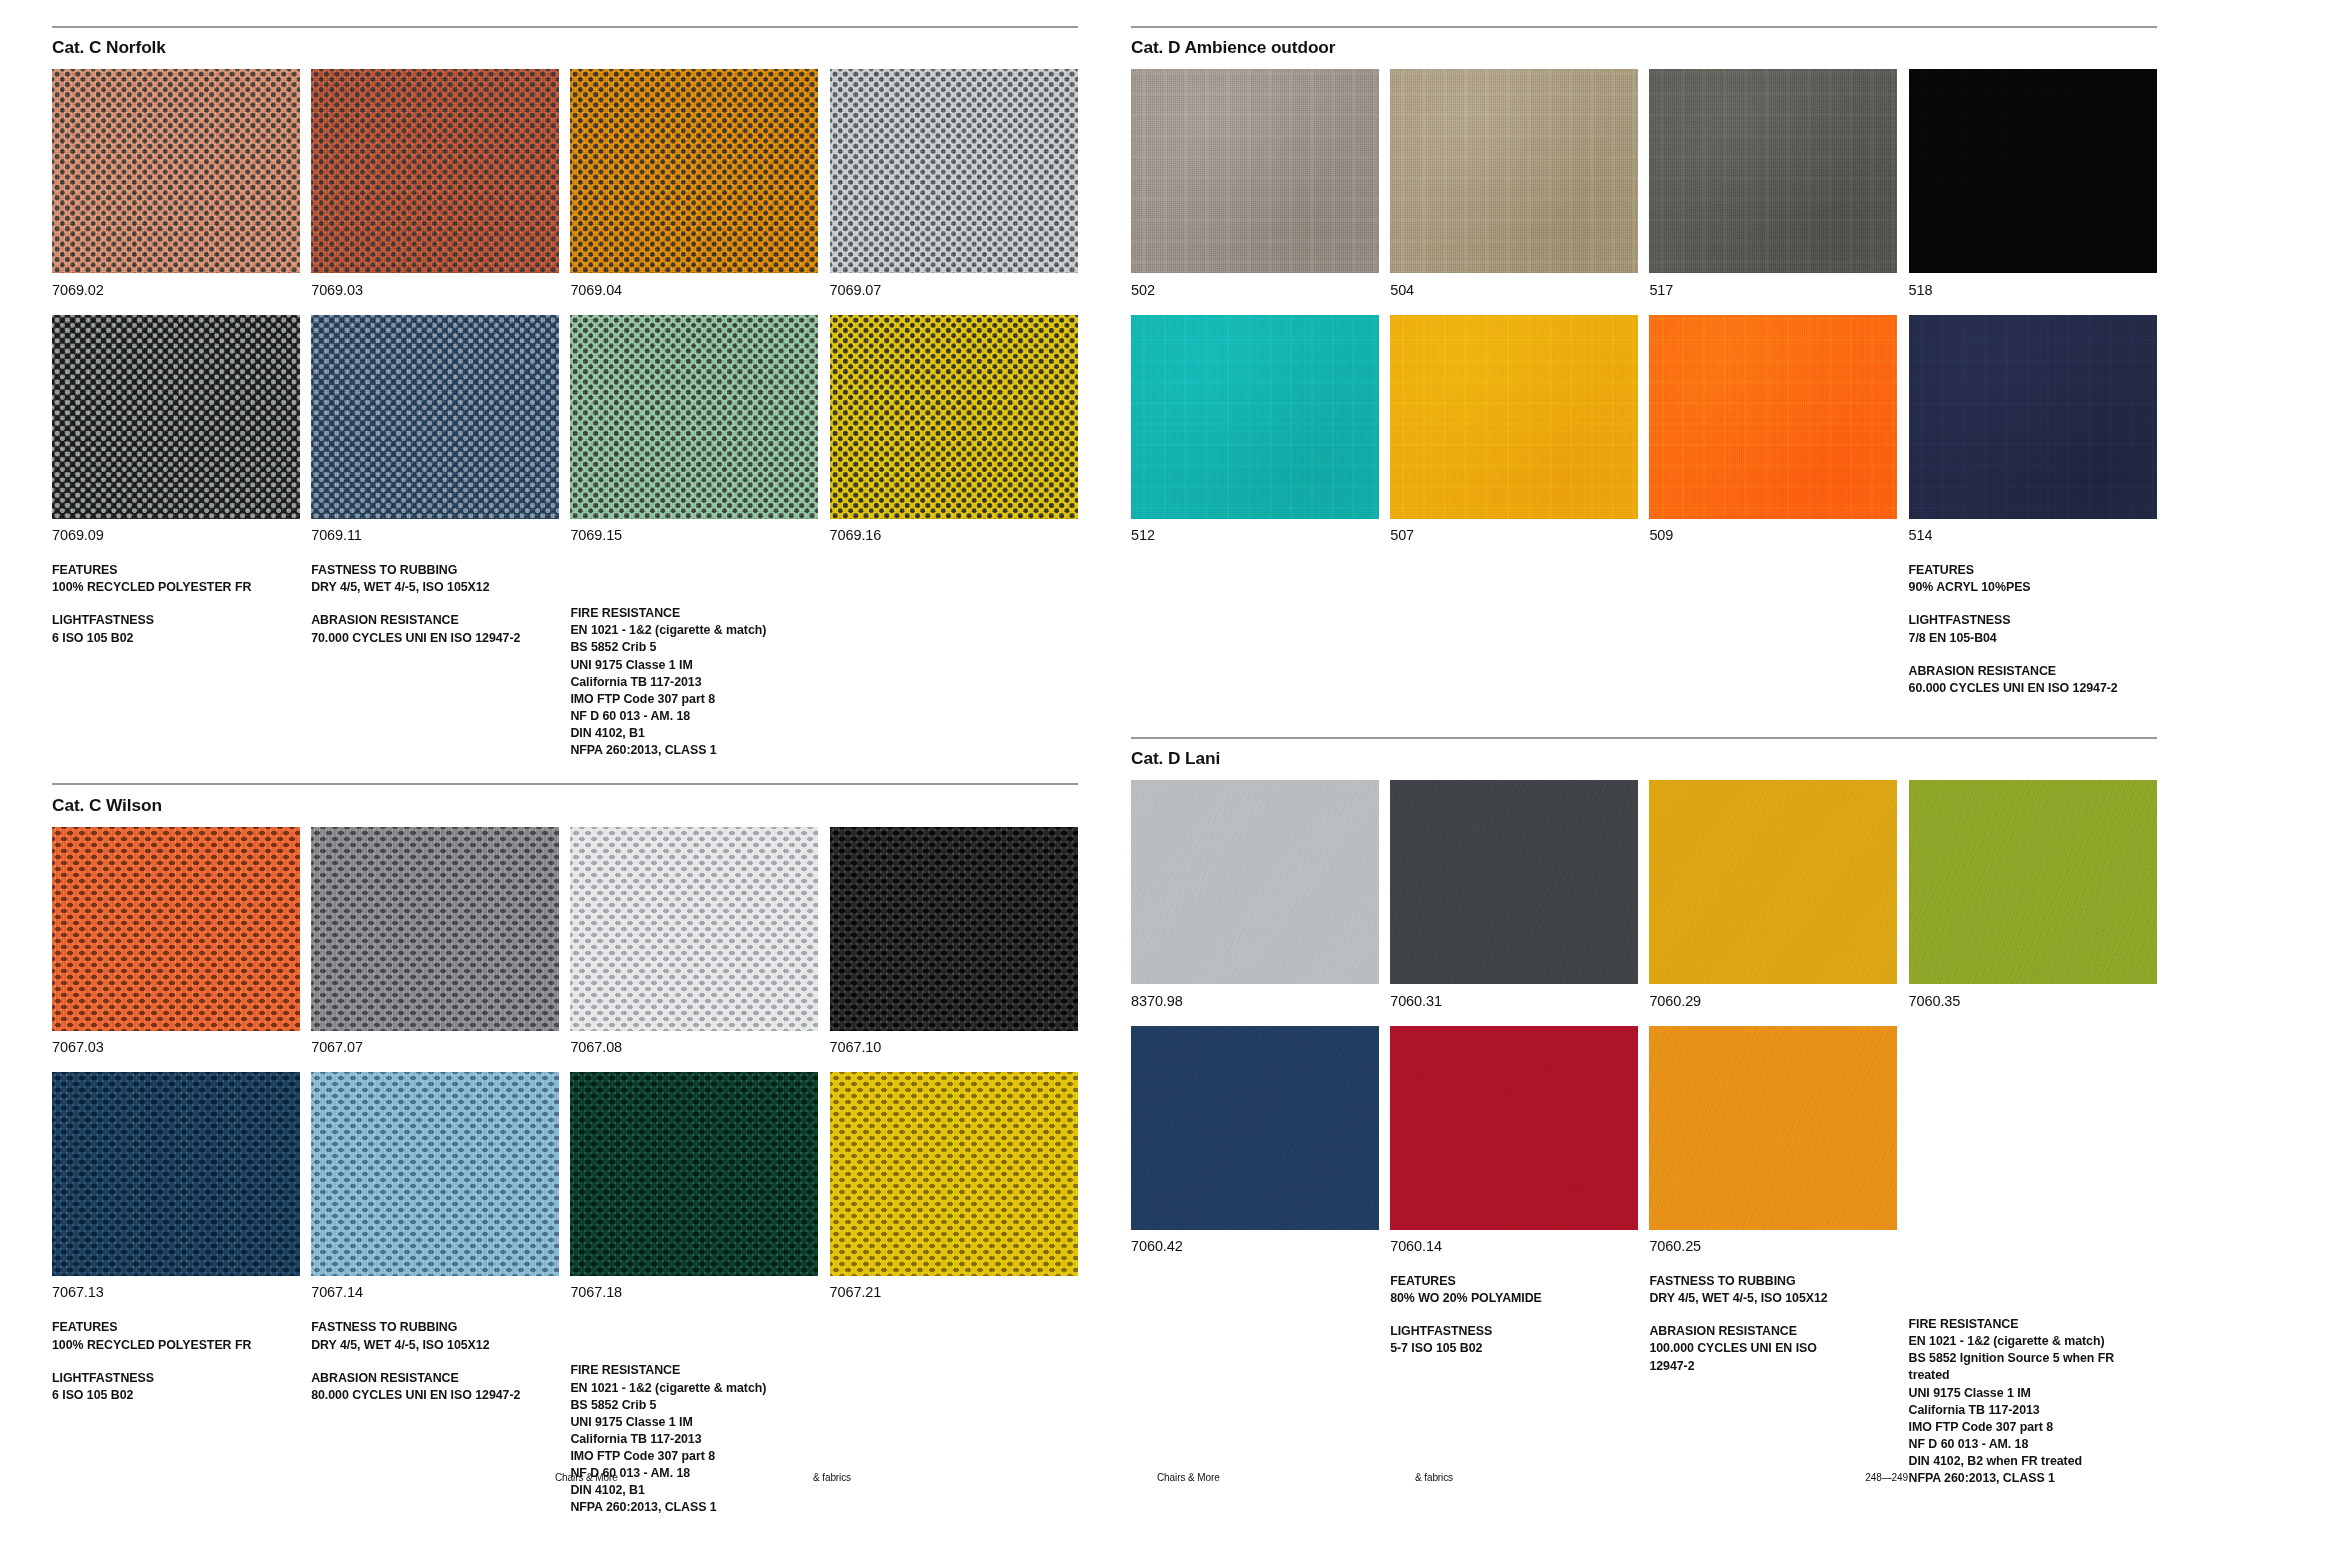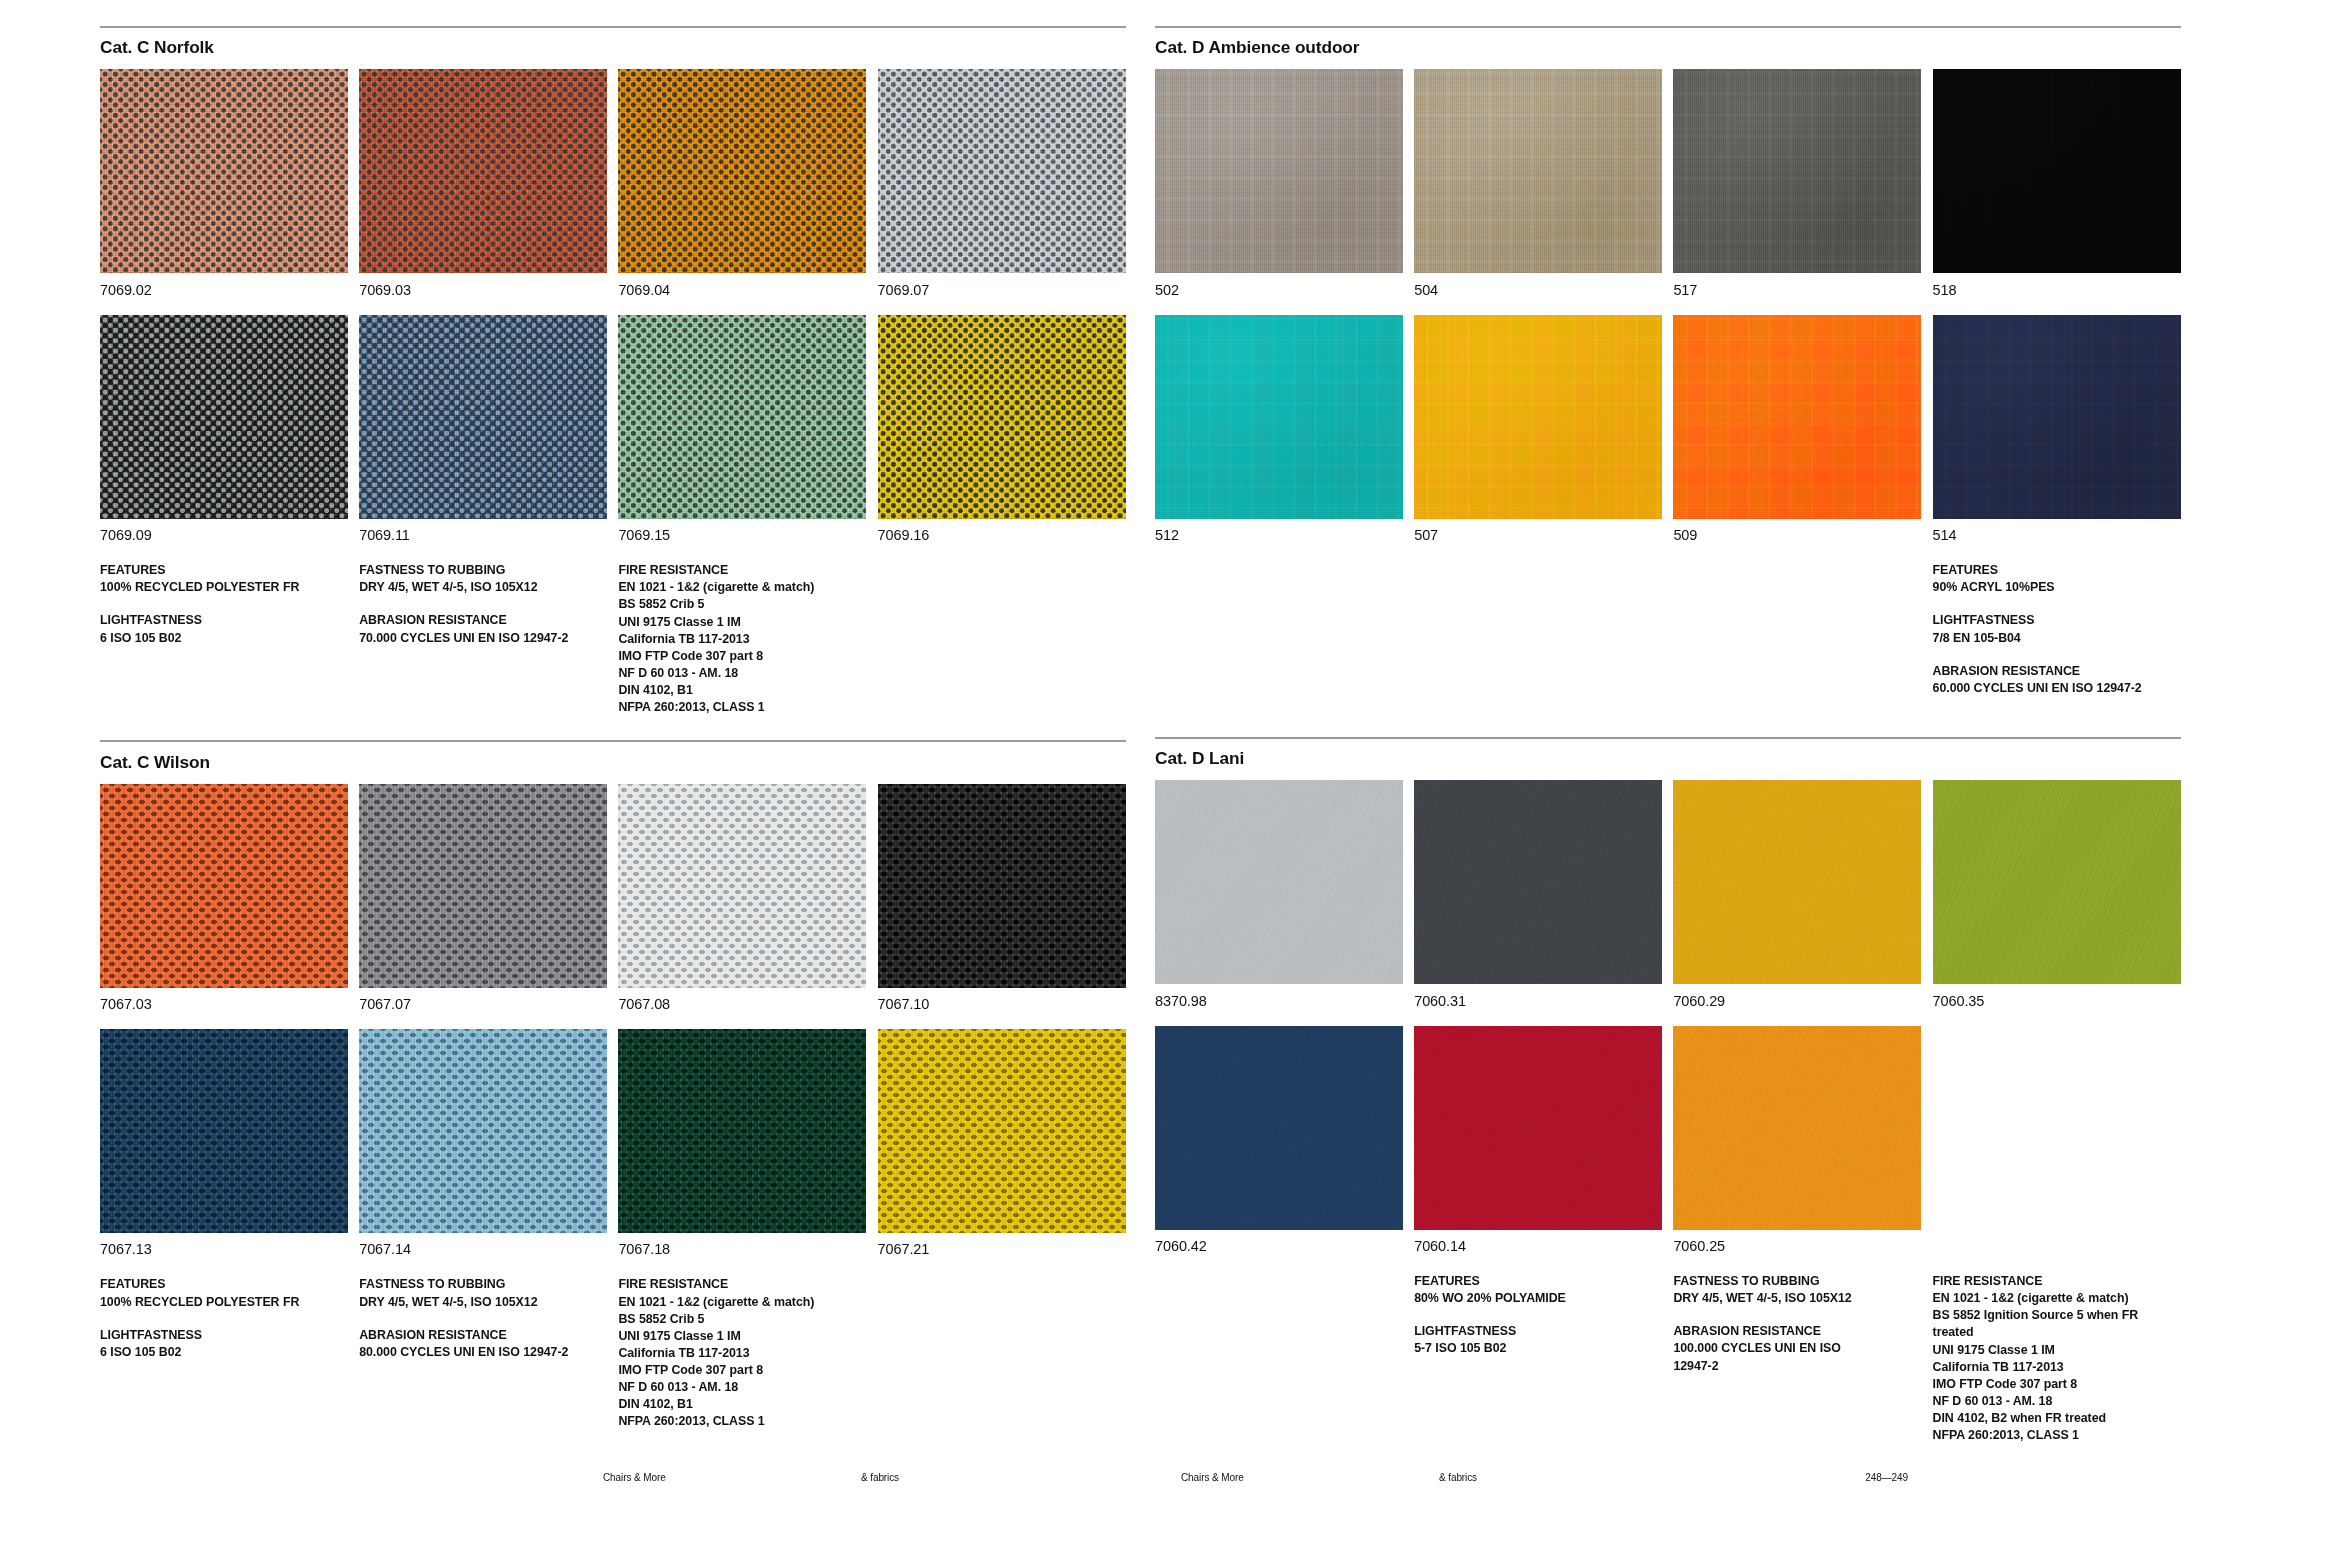--- a/index.html
+++ b/index.html
@@ -3,21 +3,21 @@
 <meta charset="utf-8">
 <style>
   * { box-sizing: border-box; margin: 0; padding: 0; }
   html, body {
     width: 2342px; height: 1562px;
     background: #ffffff;
     font-family: "Liberation Sans", sans-serif;
     color: #1a1a1a;
     overflow: hidden;
   }
-  .spread { position: relative; width: 1916px; height: 1562px; display: flex; padding-left: 48px; }
+  .spread { position: relative; width: 1916px; height: 1562px; display: flex; }
   .page { position: relative; width: 1171px; height: 1562px; }
 
   
   .page.left .content { position: absolute; left: 52px; top: 26px; width: 1026px; }
   .page.right .content { position: absolute; left: 173px; top: 26px; width: 1026px; }
 
   .section { position: relative; }
   .rule { width: 100%; height: 1.9px; background: #9a9a9a; }
   .sec-title {
     font-size: 17.3px; font-weight: bold; letter-spacing: -0.1px;
@@ -33,21 +33,21 @@
     padding-top: 8.4px; padding-bottom: 17px; color: #111;
   }
   .row2 .code { padding-bottom: 19px; }
 
   
   .specs { display: grid; grid-template-columns: repeat(4, 248px); column-gap: 11.2px; }
   .spec-col { width: 248px; font-size: 12.4px; line-height: 1.38; letter-spacing: -0.05px; color: #111; font-weight: bold; }
   .spec-block { margin-bottom: 16px; }
   .spec-h { text-transform: uppercase; }
   .spec-l { }
-  .spec-tight .spec-block { margin-bottom: 0; }
+  .spec-tight .spec-block { margin-bottom: 0; margin-top: 43px; }
 
   
   .footer {
     position: absolute; bottom: 73px; font-size: 10px; color: #111;
     letter-spacing: -0.1px; width: 100%;
   }
   .page.left .footer { left: 0; }
   .page.right .footer { left: 0; }
   .foot-row { position: relative; height: 17px; }
   .foot-a { position: absolute; }

